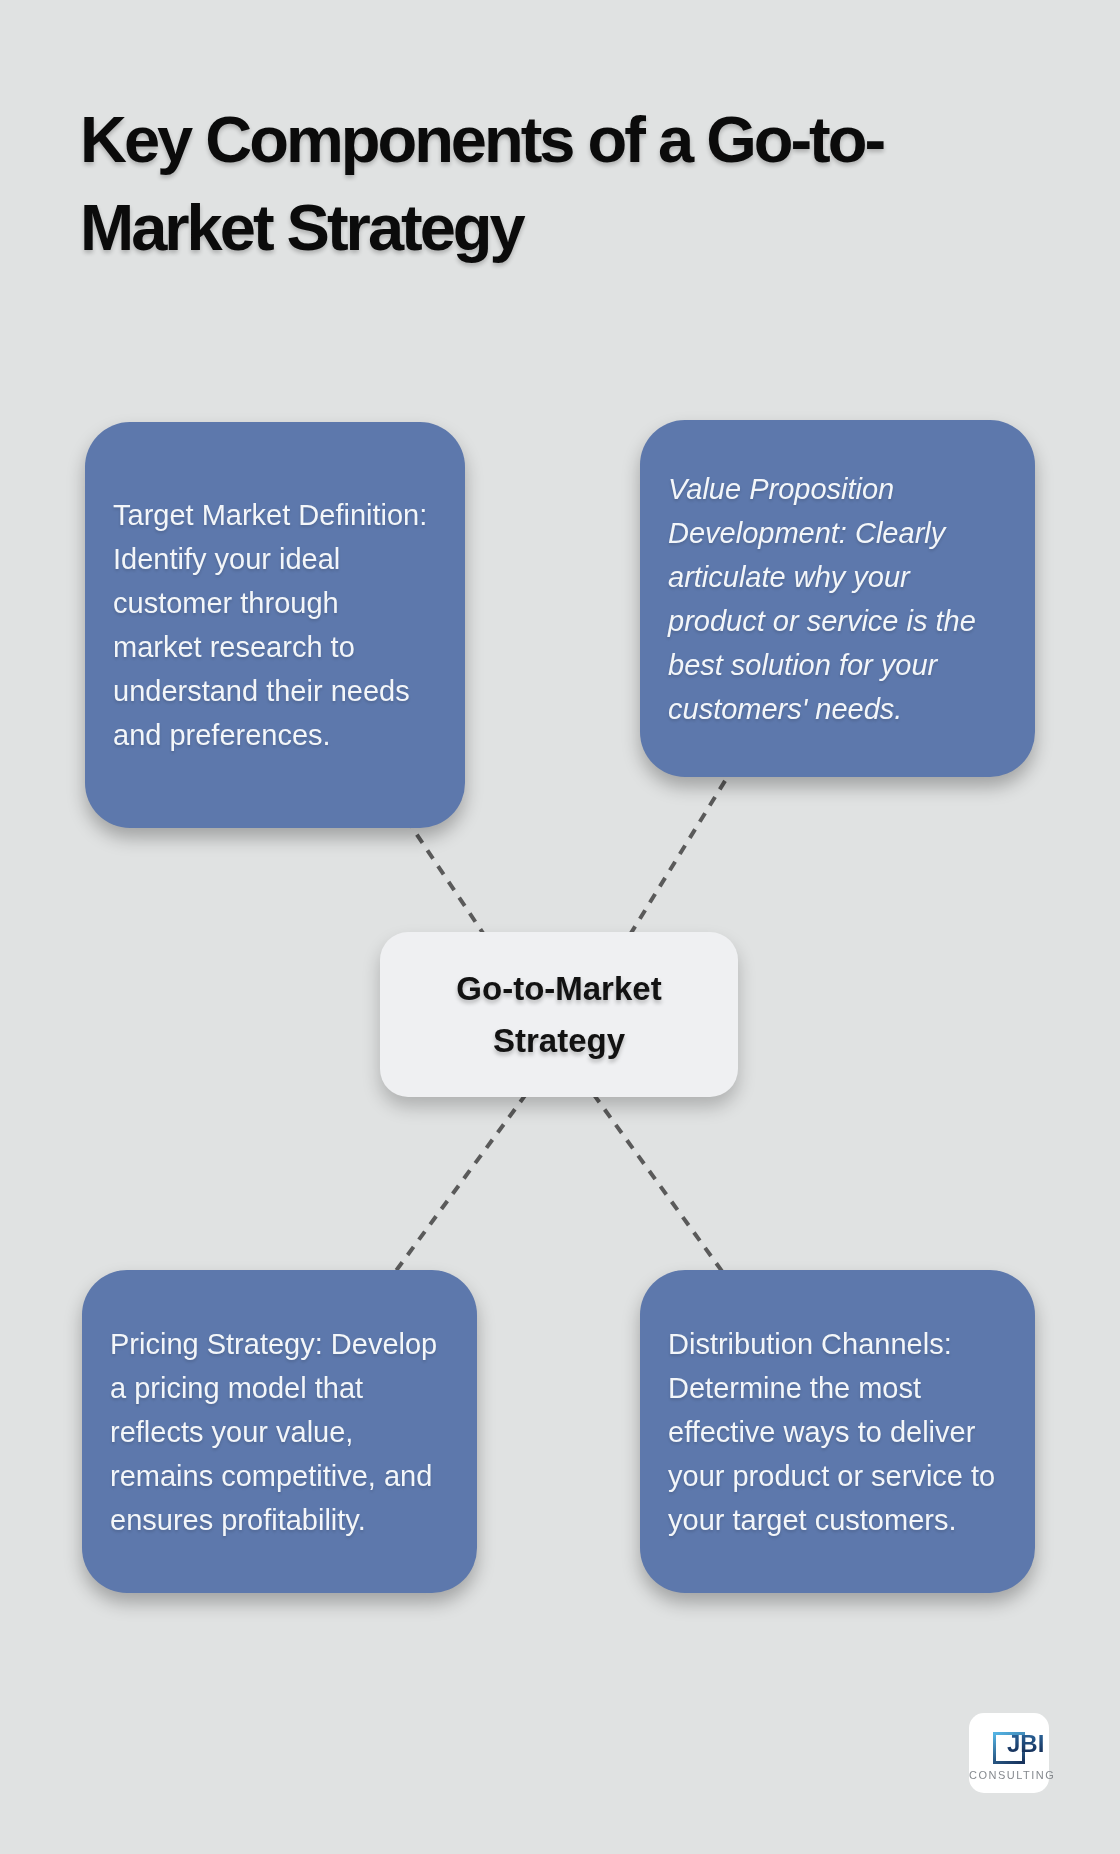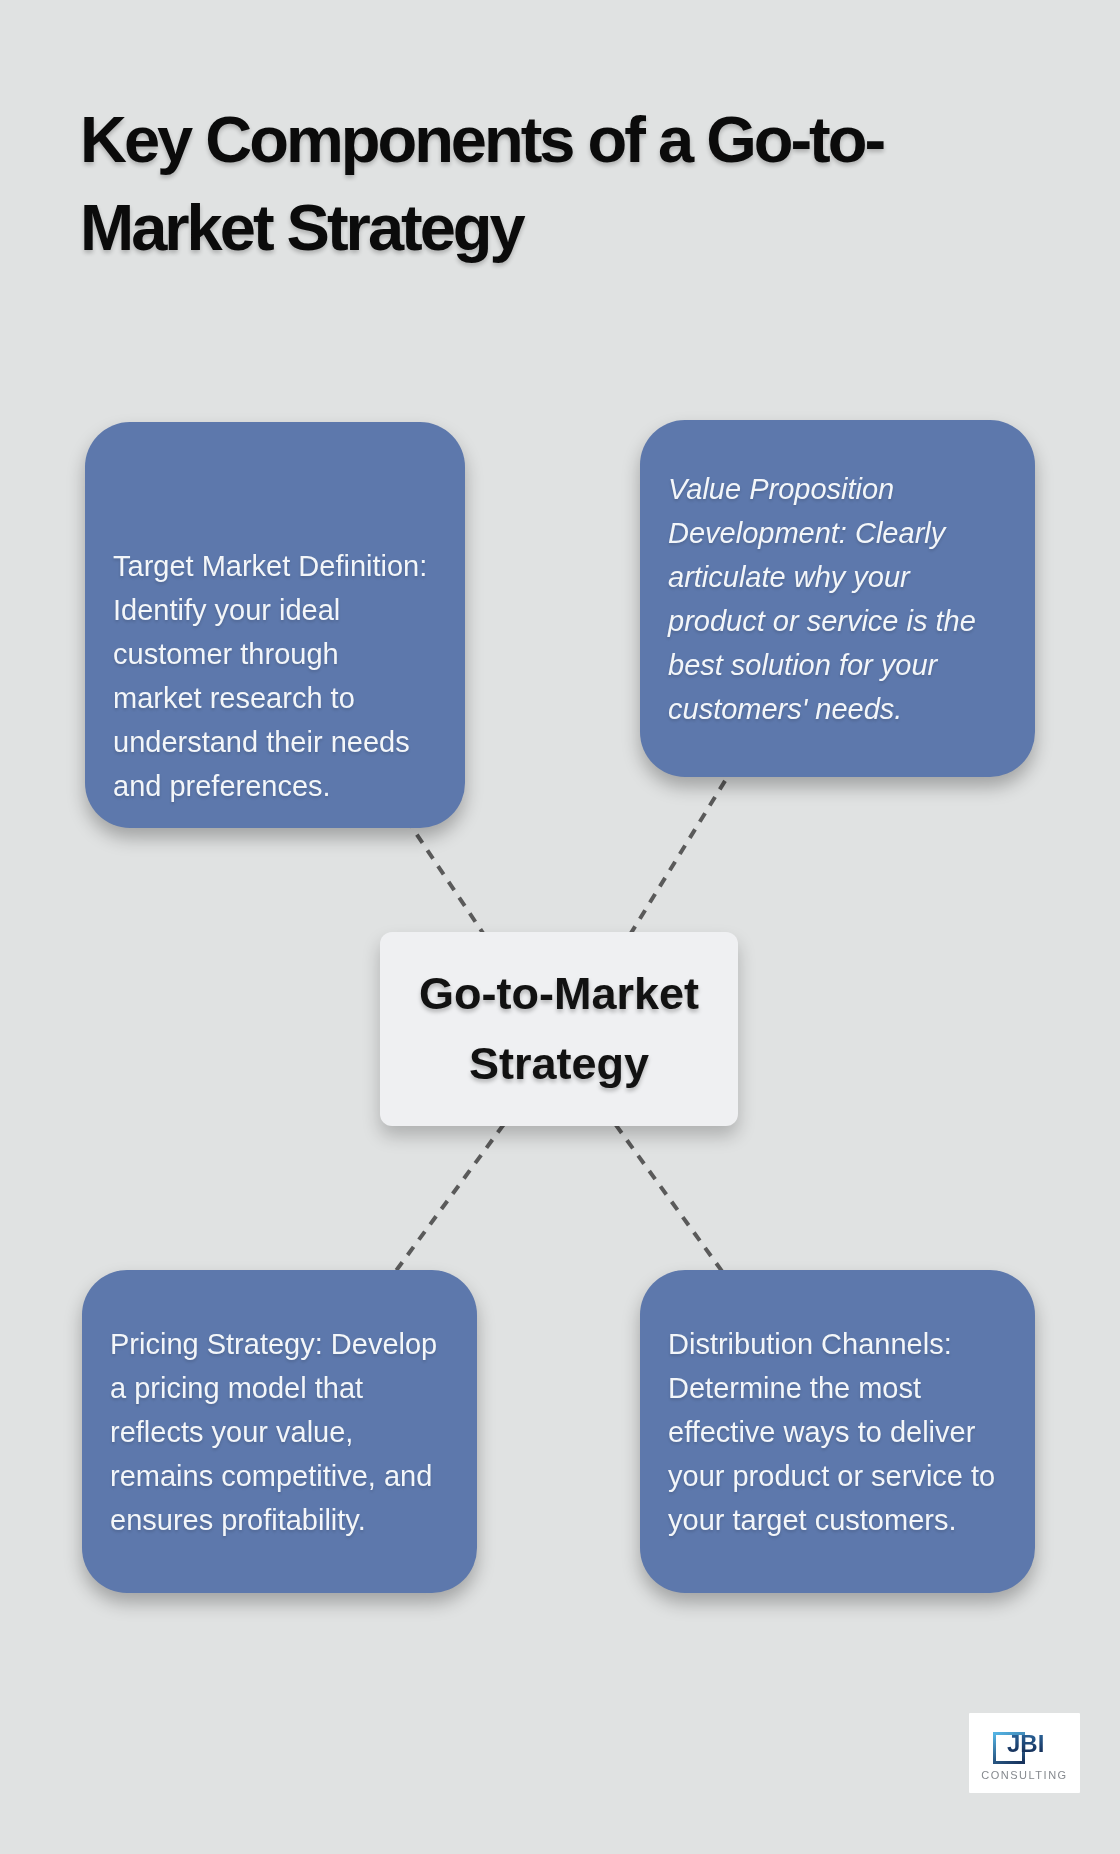--- a/index.html
+++ b/index.html
@@ -50,57 +50,57 @@
     border-radius: 45px;
     box-shadow: 0 10px 18px rgba(0,0,0,0.28);
     color: #f3f6f9;
     font-size: 29px;
     line-height: 44px;
     display: flex;
     align-items: center;
     padding: 20px 30px 20px 28px;
     text-shadow: 0 2px 3px rgba(0,0,0,0.15);
   }
-  .node-tl { left: 85px;  top: 422px;  width: 380px; height: 406px; align-items: flex-end; }
+  .node-tl { left: 85px;  top: 422px;  width: 380px; height: 406px; }
   .node-tr { left: 640px; top: 420px;  width: 395px; height: 357px; font-style: italic; }
   .node-bl { left: 82px;  top: 1270px; width: 395px; height: 323px; }
   .node-br { left: 640px; top: 1270px; width: 395px; height: 323px; }
   
   .center-node {
     position: absolute;
     z-index: 2;
     left: 380px;
     top: 932px;
     width: 358px;
-    height: 194px;
+    height: 165px;
     box-sizing: border-box;
     background: #eff0f2;
-    border-radius: 12px;
+    border-radius: 28px;
     box-shadow: 0 10px 18px rgba(0,0,0,0.22);
     display: flex;
     align-items: center;
     justify-content: center;
     padding: 0 30px;
     text-align: center;
-    font-size: 45px;
+    font-size: 33px;
     line-height: 1.55;
     font-weight: 700;
     color: #121212;
     text-shadow: 0 3px 4px rgba(0,0,0,0.25);
   }
   
   .logo-card {
     position: absolute;
     z-index: 2;
     left: 969px;
     top: 1713px;
-    width: 111px;
+    width: 80px;
     height: 80px;
     background: #ffffff;
-    border-radius: 1px;
+    border-radius: 15px;
   }
   .logo-square {
     position: absolute;
     left: 24px;
     top: 19px;
     width: 32px;
     height: 32px;
     box-sizing: border-box;
     border: 3px solid;
     border-image: linear-gradient(160deg, #55b4e4, #16305a) 1;

